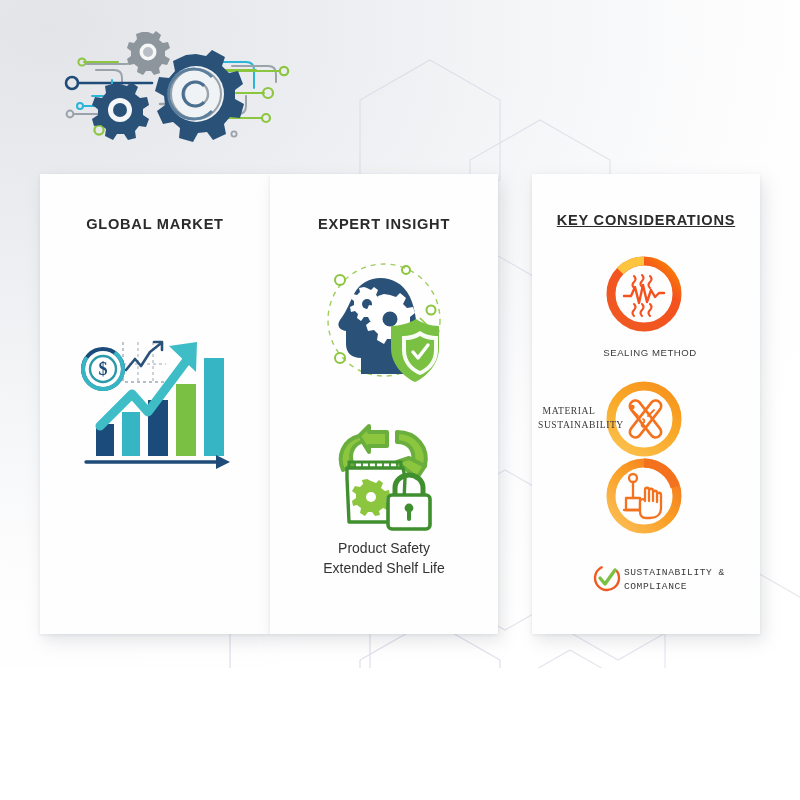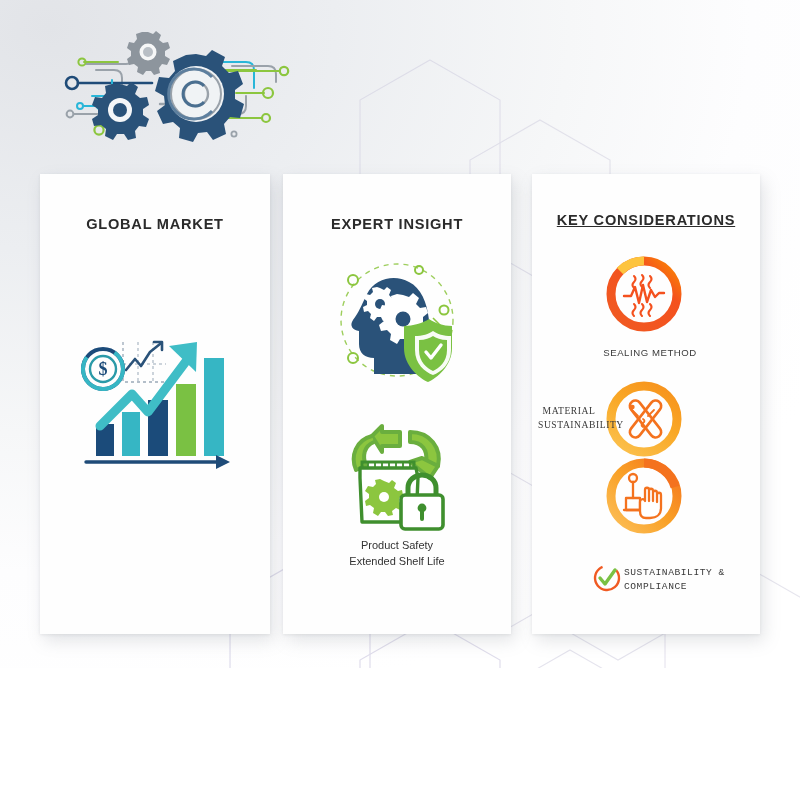--- a/index.html
+++ b/index.html
@@ -15,40 +15,40 @@
   }
   .bg-hex{position:absolute;left:0;top:0;width:800px;height:800px;pointer-events:none;}
   
   #logo{position:absolute;left:56px;top:18px;width:250px;height:140px;}
   
   .card{
     position:absolute;top:174px;height:460px;background:#fefefe;
     box-shadow:4px 7px 16px rgba(120,124,136,0.20), 0 1px 3px rgba(120,124,136,0.14);
   }
   #card-1{left:40px;width:230px;}
-  #card-2{left:283px;width:228px;}
+  #card-2{left:270px;width:228px;}
   #card-3{left:532px;width:228px;}
 
   .card-title{
     position:absolute;left:0;right:0;
     text-align:center;
     font-size:14.6px;font-weight:bold;letter-spacing:0.75px;
     color:#2b2b2b;line-height:1.45;
   }
   #card-1 .card-title{top:40px;}
   #card-2 .card-title{top:40px;}
   #card-3 .card-title{top:36px;text-decoration:underline;}
 
   .cap{
     position:absolute;text-align:center;
     font-size:9.6px;letter-spacing:0.55px;color:#3a3a3a;line-height:1.45;
   }
   .sub{
     position:absolute;left:0;right:0;text-align:center;
-    font-size:11px;color:#333;line-height:1.45;
+    font-size:14px;color:#333;line-height:1.45;
   }
   svg{display:block;overflow:visible;}
 </style>
 </head>
 <body>
 
 <div id="stage">
 
   <svg class="bg-hex" viewBox="0 0 800 800">
     <g fill="none" stroke="#cfcddf" stroke-width="1.1" opacity="0.55">

